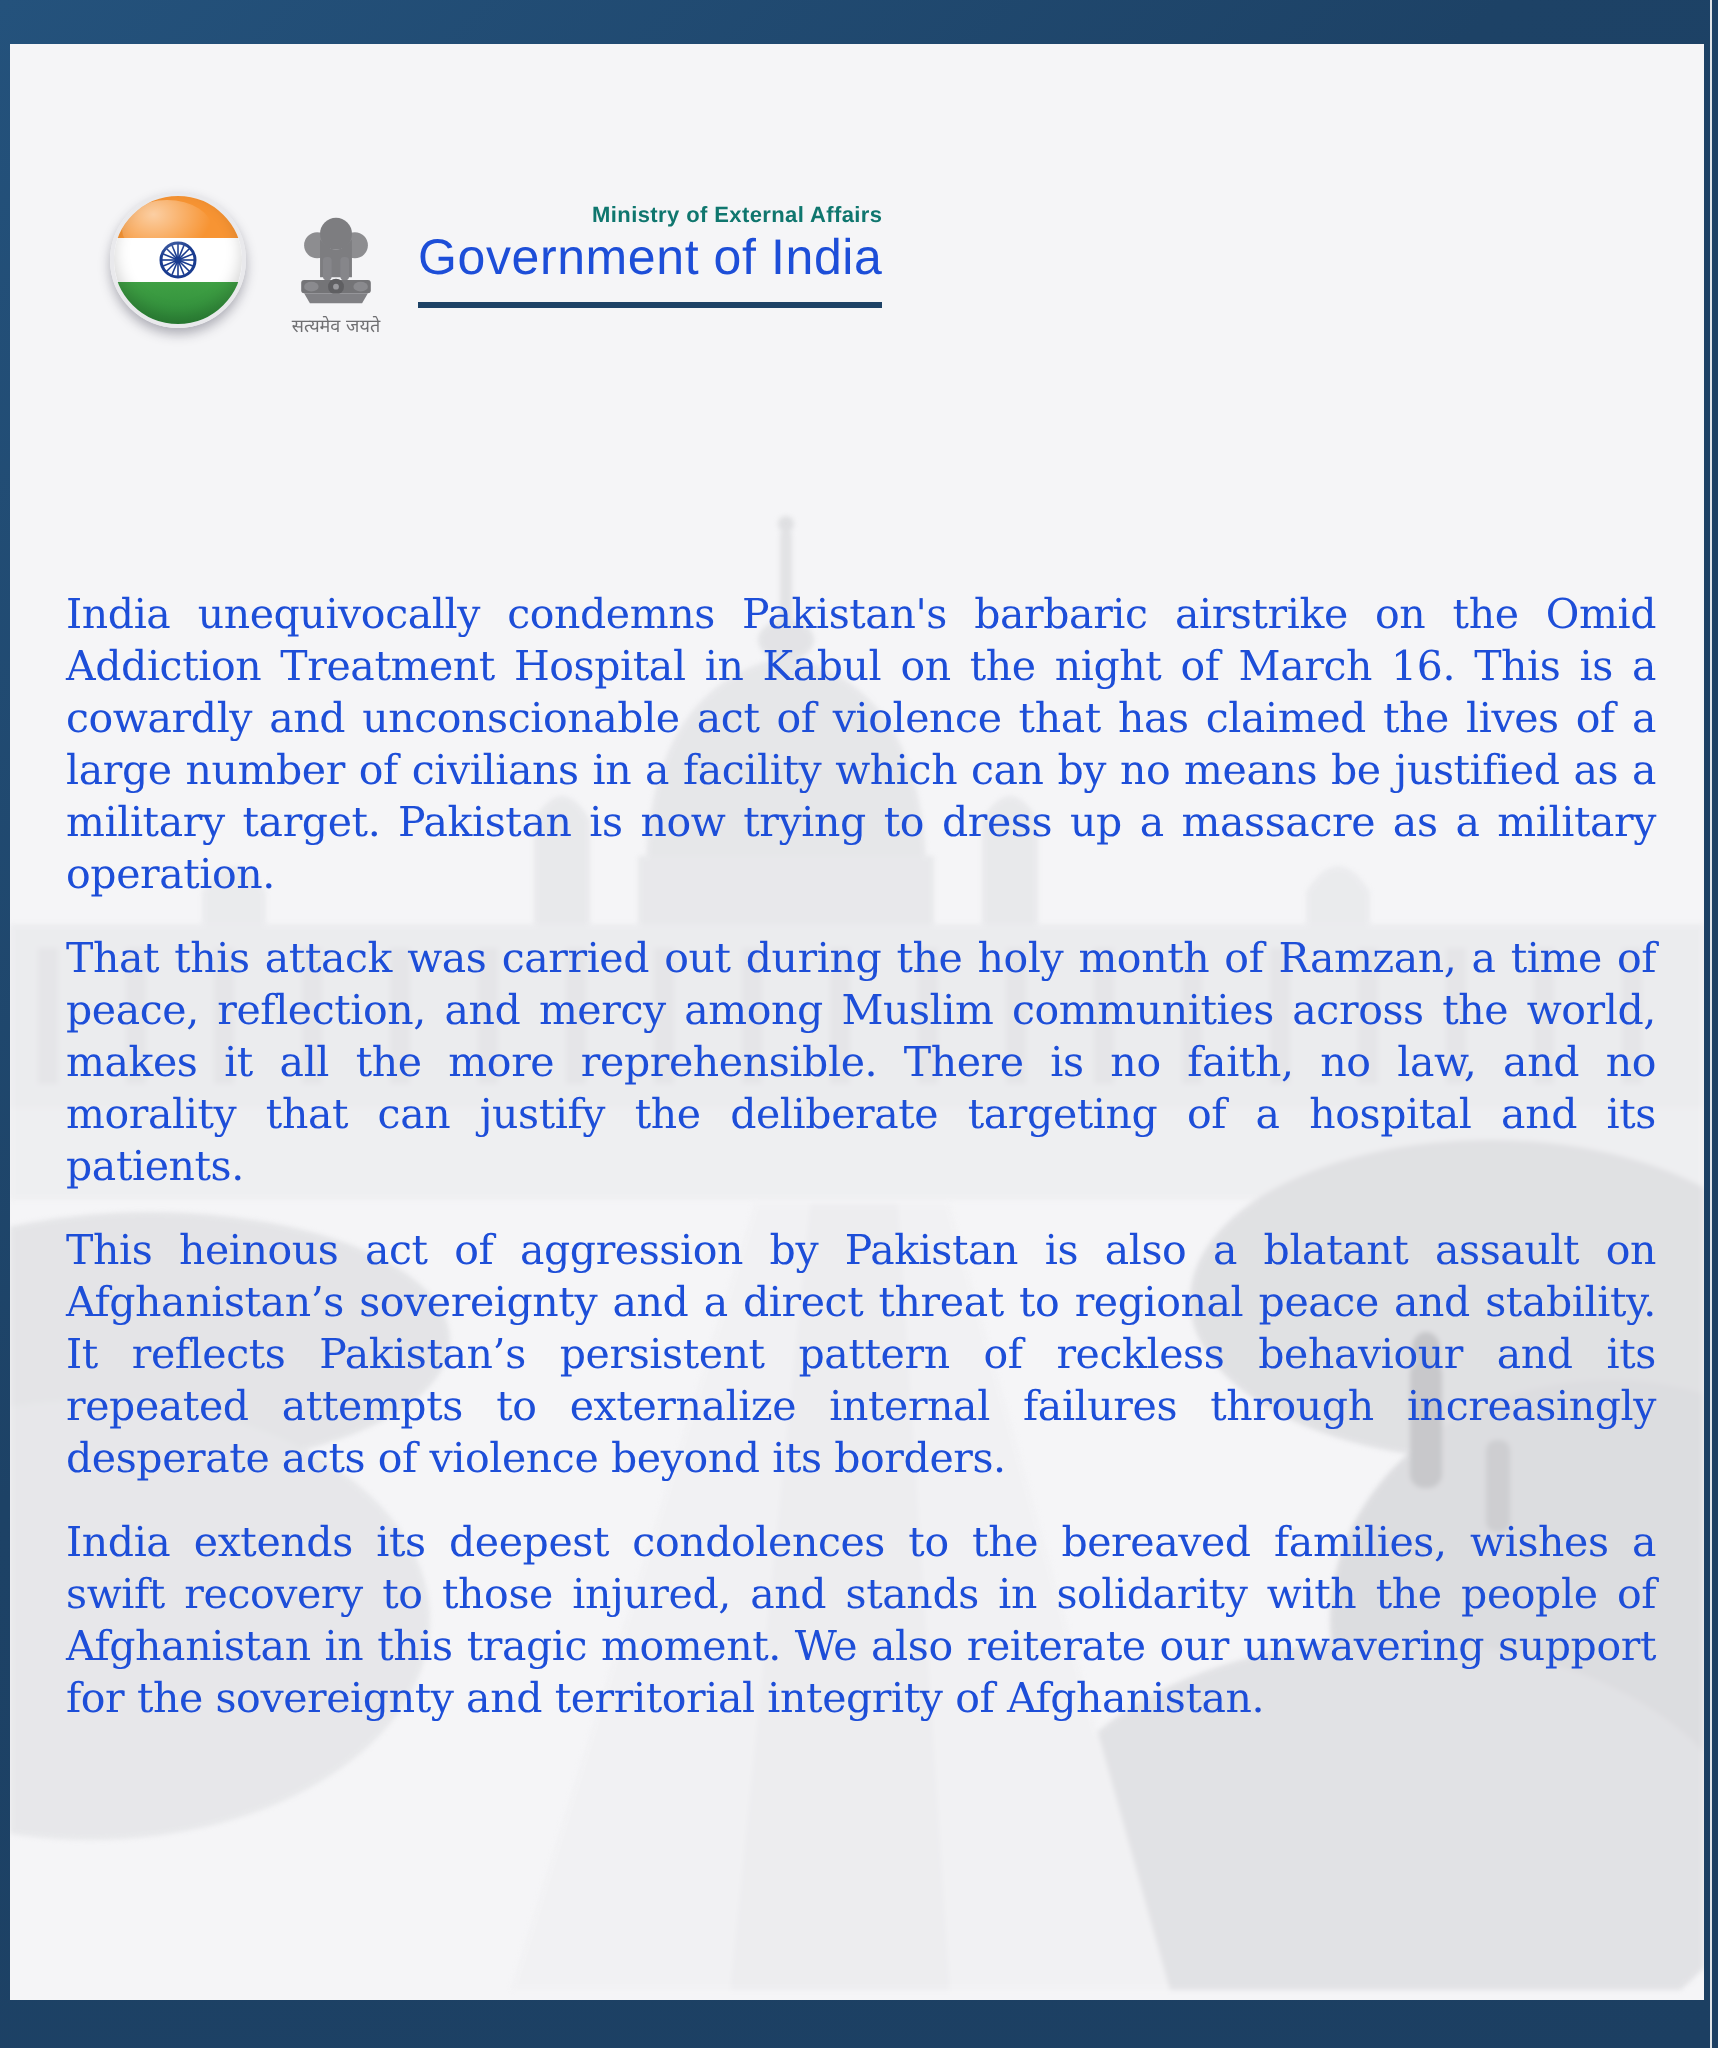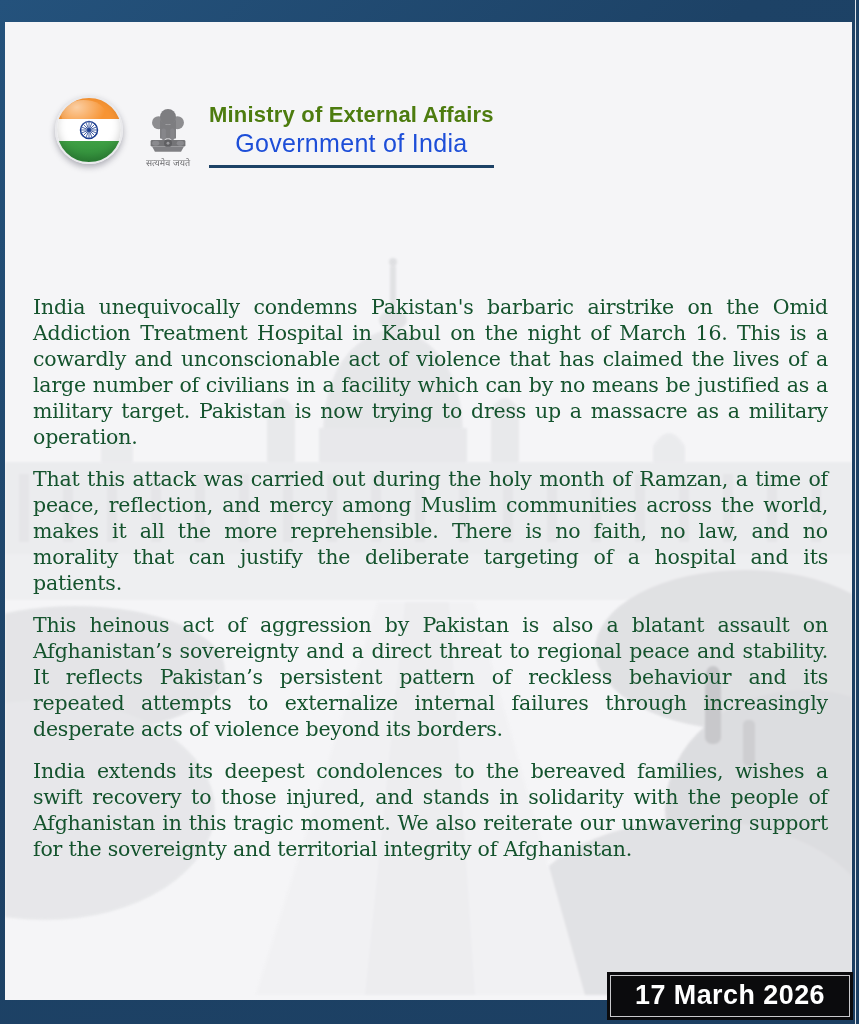--- a/index.html
+++ b/index.html
@@ -55,22 +55,22 @@
     font-size:9px;color:#6f6f72;margin-top:0;white-space:nowrap;
     font-family:"DejaVu Sans",sans-serif;
   }
   .brand-text{
     margin-left:12px;margin-top:6px;
     display:inline-block;
     border-bottom:3px solid #1d4266;
     padding-bottom:7px;
   }
   .ministry-line{
-    font-size:22px;font-weight:700;color:#4d7c0f;
-    letter-spacing:.2px;text-align:center;
+    font-size:11px;font-weight:700;color:#0f766e;
+    letter-spacing:.2px;text-align:right;
   }
   .government-line{
     font-size:25px;font-weight:400;color:#1d4ed8;
     letter-spacing:.3px;margin-top:1px;text-align:center;
   }
   
   .title-wrap{
     position:absolute;top:168px;left:0;right:0;text-align:center;z-index:2;
   }
   .statement-title{
@@ -86,21 +86,21 @@
     border-bottom:3px solid #41586f;
     opacity:.85;
   }
   
   .body-text{
     position:absolute;top:272px;left:28px;right:24px;z-index:2;
   }
   .body-text p{
     margin:0 0 16px 0;
     font-family:"DejaVu Serif","Liberation Serif",serif;
-    font-size:20.5px;line-height:26px;color:#14532d;
+    font-size:20.5px;line-height:26px;color:#1d4ed8;
     text-align:justify;
     letter-spacing:-0.2px;
   }
   
   .date-box{
     position:absolute;right:6px;bottom:4px;z-index:6;
     background:#0b0b0d;
     padding:7px 24px 9px;
   }
   .date-box::before{
@@ -227,16 +227,13 @@
 
 
     <main class="body-text">
       <p>India unequivocally condemns Pakistan's barbaric airstrike on the Omid Addiction Treatment Hospital in Kabul on the night of March 16. This is a cowardly and unconscionable act of violence that has claimed the lives of a large number of civilians in a facility which can by no means be justified as a military target. Pakistan is now trying to dress up a massacre as a military operation.</p>
       <p>That this attack was carried out during the holy month of Ramzan, a time of peace, reflection, and mercy among Muslim communities across the world, makes it all the more reprehensible. There is no faith, no law, and no morality that can justify the deliberate targeting of a hospital and its patients.</p>
       <p>This heinous act of aggression by Pakistan is also a blatant assault on Afghanistan’s sovereignty and a direct threat to regional peace and stability. It reflects Pakistan’s persistent pattern of reckless behaviour and its repeated attempts to externalize internal failures through increasingly desperate acts of violence beyond its borders.</p>
       <p>India extends its deepest condolences to the bereaved families, wishes a swift recovery to those injured, and stands in solidarity with the people of Afghanistan in this tragic moment. We also reiterate our unwavering support for the sovereignty and territorial integrity of Afghanistan.</p>
     </main>
   </div>
 
-  <div class="date-box">
-    <span class="date-text">17 March 2026</span>
-  </div>
 </div>
 
 </body></html>

